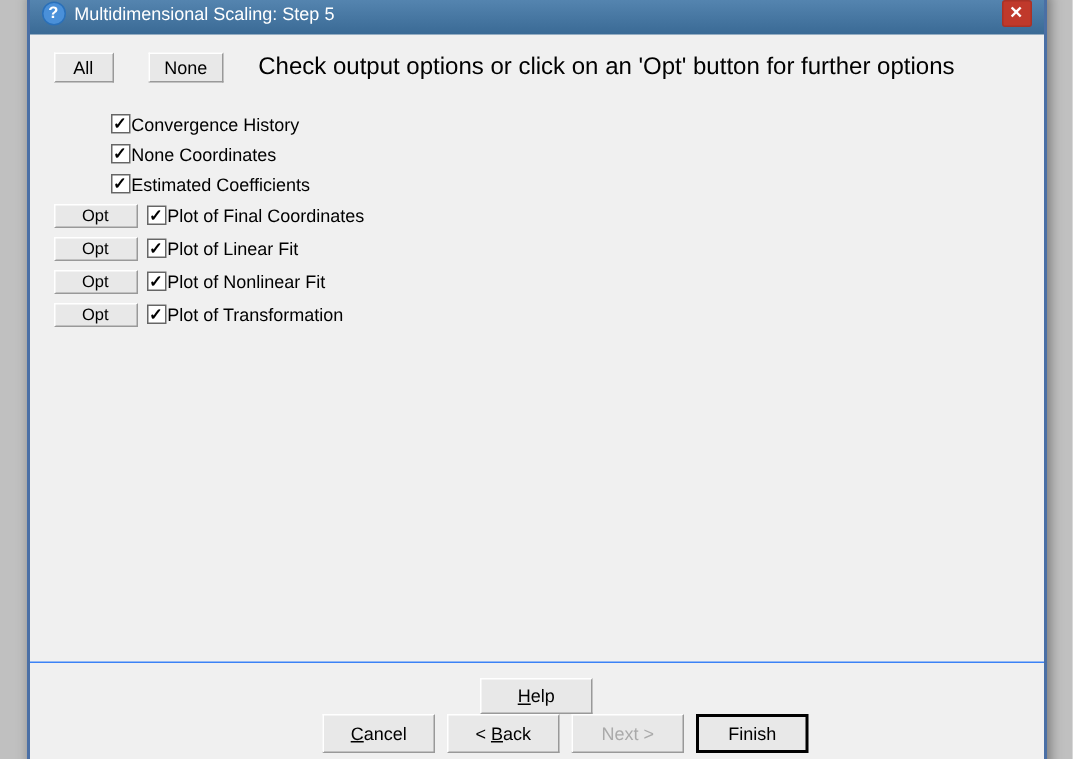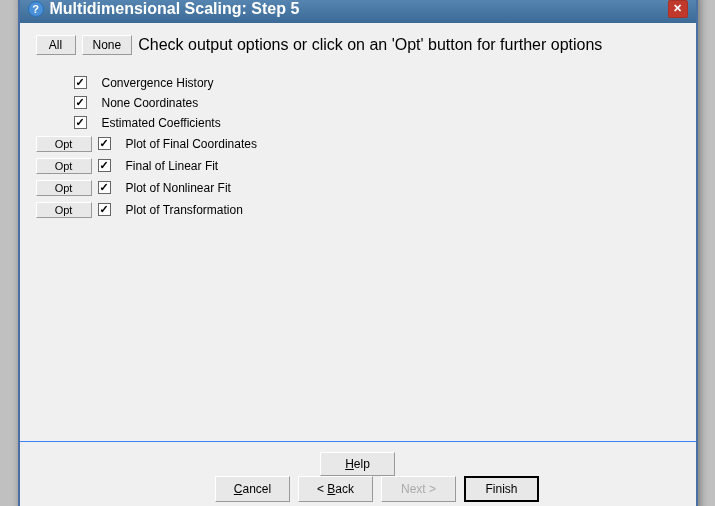--- a/index.html
+++ b/index.html
@@ -51,22 +51,22 @@
       align-items: center;
       justify-content: center;
       color: white;
       font-weight: bold;
       font-size: 11px;
       border: 1px solid #2a70b9;
       flex-shrink: 0;
     }
 
     .title-text {
-      font-size: 16px;
-      font-weight: bold;
+      font-size: 12px;
+      font-weight: normal;
     }
 
     .close-btn {
       width: 20px;
       height: 18px;
       background: #c0392b;
       border: 1px solid #a93226;
       color: white;
       font-size: 11px;
       font-weight: bold;
@@ -77,21 +77,21 @@
       border-radius: 2px;
     }
 
     .dialog-body {
       padding: 12px 16px 12px 16px;
     }
 
     .top-bar {
       display: flex;
       align-items: center;
-      gap: 6px;
+      gap: 23px;
       margin-bottom: 14px;
     }
 
     .top-btn {
       background: #e8e8e8;
       border: 1px solid #999;
       border-top: 1px solid #fff;
       border-left: 1px solid #fff;
       padding: 2px 10px;
       font-size: 12px;
@@ -131,21 +131,21 @@
       flex-shrink: 0;
     }
 
     .indent-no-opt {
       margin-left: 38px;
     }
 
     .checkbox-container {
       display: flex;
       align-items: center;
-      gap: 15px;
+      gap: 1px;
     }
 
     .checkbox {
       width: 13px;
       height: 13px;
       border: 1px solid #666;
       background: white;
       display: flex;
       align-items: center;
       justify-content: center;
@@ -261,21 +261,21 @@
         <div class="checkbox-container">
           <div class="checkbox checked"></div>
           <span class="option-label">Plot of Final Coordinates</span>
         </div>
       </div>
 
       <div class="option-row">
         <button class="opt-btn">Opt</button>
         <div class="checkbox-container">
           <div class="checkbox checked"></div>
-          <span class="option-label">Final of Linear Fit</span>
+          <span class="option-label">Plot of Linear Fit</span>
         </div>
       </div>
 
       <div class="option-row">
         <button class="opt-btn">Opt</button>
         <div class="checkbox-container">
           <div class="checkbox checked"></div>
           <span class="option-label">Plot of Nonlinear Fit</span>
         </div>
       </div>

